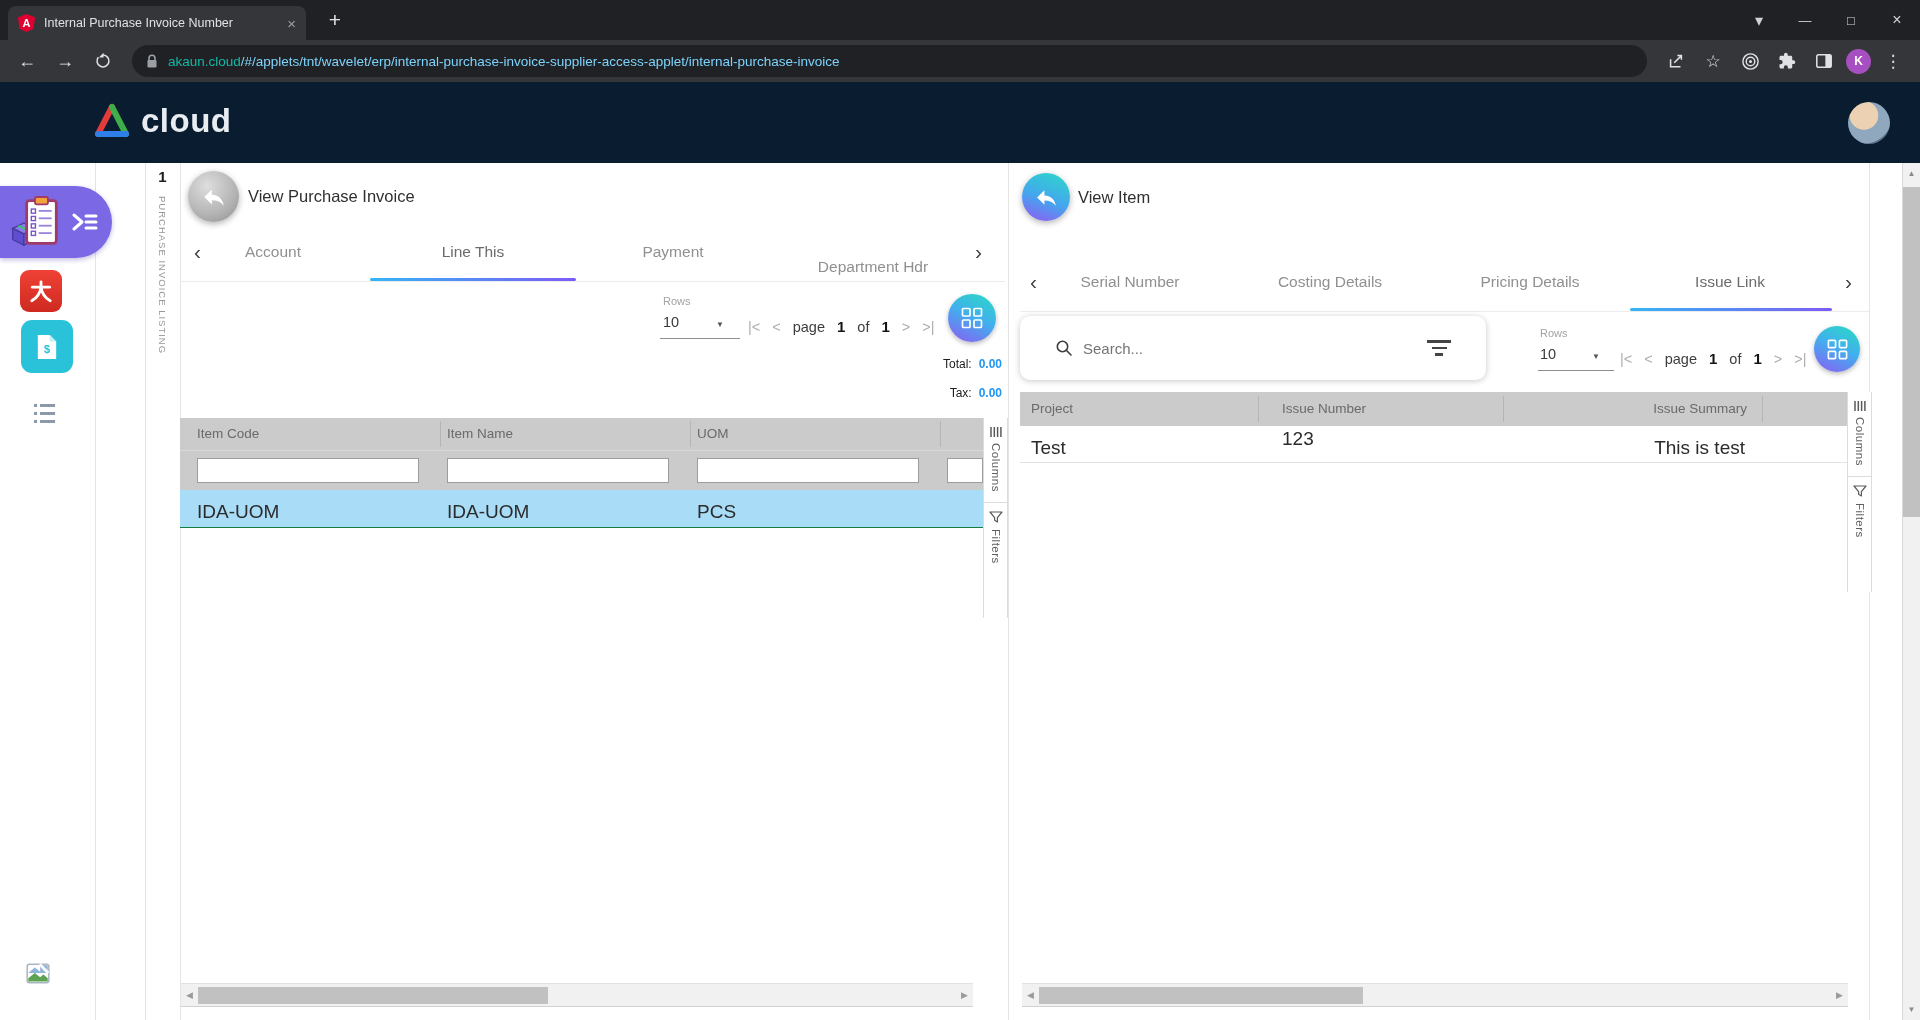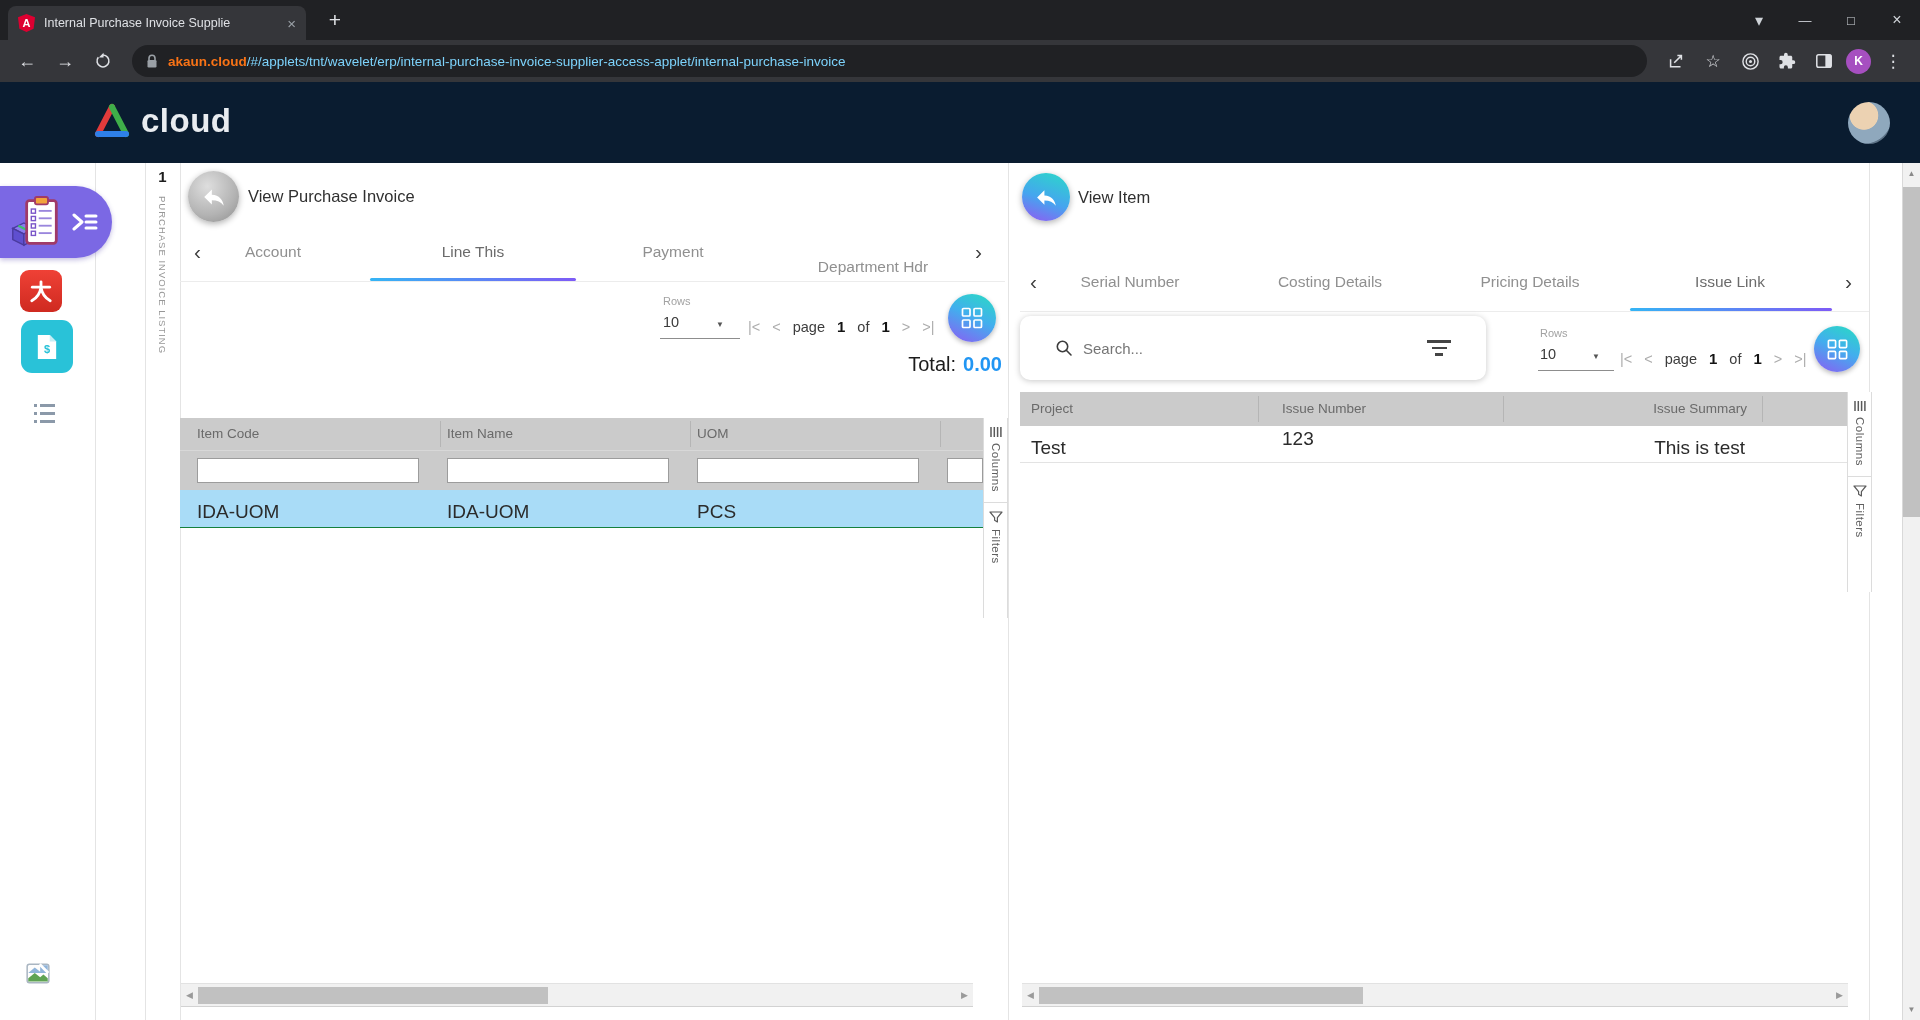--- a/index.html
+++ b/index.html
@@ -19,21 +19,21 @@
   .newtab{position:absolute;left:322px;top:7px;width:26px;height:26px;color:#dfe1e5;font-size:21px;
        font-weight:300;display:flex;align-items:center;justify-content:center}
   .winctl{position:absolute;right:0;top:0;height:40px;display:flex}
   .winctl span{width:46px;display:flex;align-items:center;justify-content:center;color:#cfd3d8;font-size:13px}
   #toolbar{position:absolute;left:0;top:40px;width:1920px;height:42px;background:#35363a;
        display:flex;align-items:center;padding:0 12px;gap:8px}
   .navic{width:30px;height:30px;display:flex;align-items:center;justify-content:center;color:#dfe1e5;font-size:18px}
   #urlbar{flex:1;height:32px;background:#202124;border-radius:16px;display:flex;align-items:center;
        padding:0 14px;gap:10px;min-width:0;margin:0 6px}
   .urltext{font-size:13.5px;white-space:nowrap;overflow:hidden}
-  .urldomain{color:#f97316;font-weight:bold}
+  .urldomain{color:#14b8a6;font-weight:normal}
   .urlpath{color:#7dd3fc}
   .rightics{display:flex;align-items:center;gap:7px}
   .ric{width:30px;height:28px;display:flex;align-items:center;justify-content:center;color:#dfe1e5;font-size:15px}
   .avatar-k{width:25px;height:25px;border-radius:50%;background:#a64fc0;color:#fff;font-size:12px;
        font-weight:bold;display:flex;align-items:center;justify-content:center}
   
   #appheader{position:absolute;left:0;top:82px;width:1920px;height:81px;background:#0a1c30}
   .logo{position:absolute;left:92px;top:20px;display:flex;align-items:center;gap:9px}
   .logotext{color:#e9ecf0;font-size:33px;font-weight:bold;letter-spacing:.5px}
   .profile-photo{position:absolute;right:30px;top:20px;width:42px;height:42px;border-radius:50%;
@@ -67,21 +67,21 @@
        background:linear-gradient(90deg,#35b5f5,#7e5bf6)}
   .rows-label{position:absolute;font-size:11px;color:#a2a2a2}
   .rows-val{position:absolute;font-size:14.5px;color:#3a3a3a}
   .rows-u{position:absolute;height:1px;background:#8d8d8d}
   .caret{position:absolute;font-size:8px;color:#555}
   .pager{position:absolute;display:flex;align-items:center;gap:12px;font-size:14.5px;color:#adadad;white-space:nowrap}
   .pager .w{color:#3c3c3c}
   .pager .n{color:#141414;font-weight:bold;font-size:15px}
   .gridbtn{position:absolute;border-radius:50%;display:flex;align-items:center;justify-content:center;
        background:linear-gradient(205deg,#28dcc2 0%,#42aeee 48%,#8d5bf3 100%);box-shadow:0 2px 5px rgba(0,0,0,.28)}
-  .totline{line-height:29px;font-size:20px;color:#1c1c1c;white-space:nowrap}
+  .totline{line-height:29px;font-size:12px;color:#1c1c1c;white-space:nowrap}
   .totline b{color:#2196f3;margin-left:7px}
   .band{position:absolute;background:#cbcbcb}
   .colhdr{position:absolute;font-size:13.5px;color:#6a6a6a;white-space:nowrap}
   .cell{position:absolute;font-size:19px;color:#2b2b2b;white-space:nowrap}
   .vdiv{position:absolute;width:1px;background:#b5b5b5}
   .filterinput{position:absolute;background:#fff;border:1px solid #9c9c9c;height:25px;outline:none;
        font-size:13px;padding:0 6px;font-family:inherit}
   .toolstrip{position:absolute;width:25px;background:#fff;border-left:1px solid #dcdcdc;border-right:1px solid #dcdcdc}
   .tool{display:flex;flex-direction:column;align-items:center;padding-top:8px}
   .vlabel{writing-mode:vertical-rl;font-size:11.5px;color:#5f5f5f;letter-spacing:.5px;margin-top:5px}
@@ -102,21 +102,21 @@
   .varrow{position:absolute;left:0;width:17px;text-align:center;font-size:8px;color:#8a8a8a}
 </style>
 </head>
 <body>
 
 <div id="tabbar">
   <div id="tab">
     <span class="favicon">
         <span>A</span>
       </span>
-    <span class="tabtitle">Internal Purchase Invoice Supplie</span>
+    <span class="tabtitle">Internal Purchase Invoice Number</span>
     <span class="tabclose">×</span>
   </div>
   <span class="newtab">+</span>
   <div class="winctl">
     <span style="font-size:16px">▾</span>
     <span>—</span>
     <span>□</span>
     <span style="font-size:16px">×</span>
   </div>
 </div>
@@ -295,20 +295,21 @@
       <rect x="2.5" y="2.5" width="7.5" height="7.5" rx="1"></rect>
         <rect x="14" y="2.5" width="7.5" height="7.5" rx="1"></rect>
       <rect x="2.5" y="14" width="7.5" height="7.5" rx="1"></rect>
         <rect x="14" y="14" width="7.5" height="7.5" rx="1"></rect>
     </g>
   </svg>
 </div>
 
 <div class="abs" style="left:690px;top:350px;width:312px;text-align:right">
   <div class="totline"><span>Total:</span><b>0.00</b></div>
+  <div class="totline"><span>Tax:</span><b>0.00</b></div>
 </div>
 
 <div class="band" style="left:180px;top:418px;width:803px;height:32px"></div>
 <span class="colhdr" style="left:197px;top:426px">Item Code</span>
 <span class="colhdr" style="left:447px;top:426px">Item Name</span>
 <span class="colhdr" style="left:697px;top:426px">UOM</span>
 <div class="vdiv" style="left:440px;top:421px;height:26px"></div>
 <div class="vdiv" style="left:690px;top:421px;height:26px"></div>
 <div class="vdiv" style="left:940px;top:421px;height:26px"></div>
 

